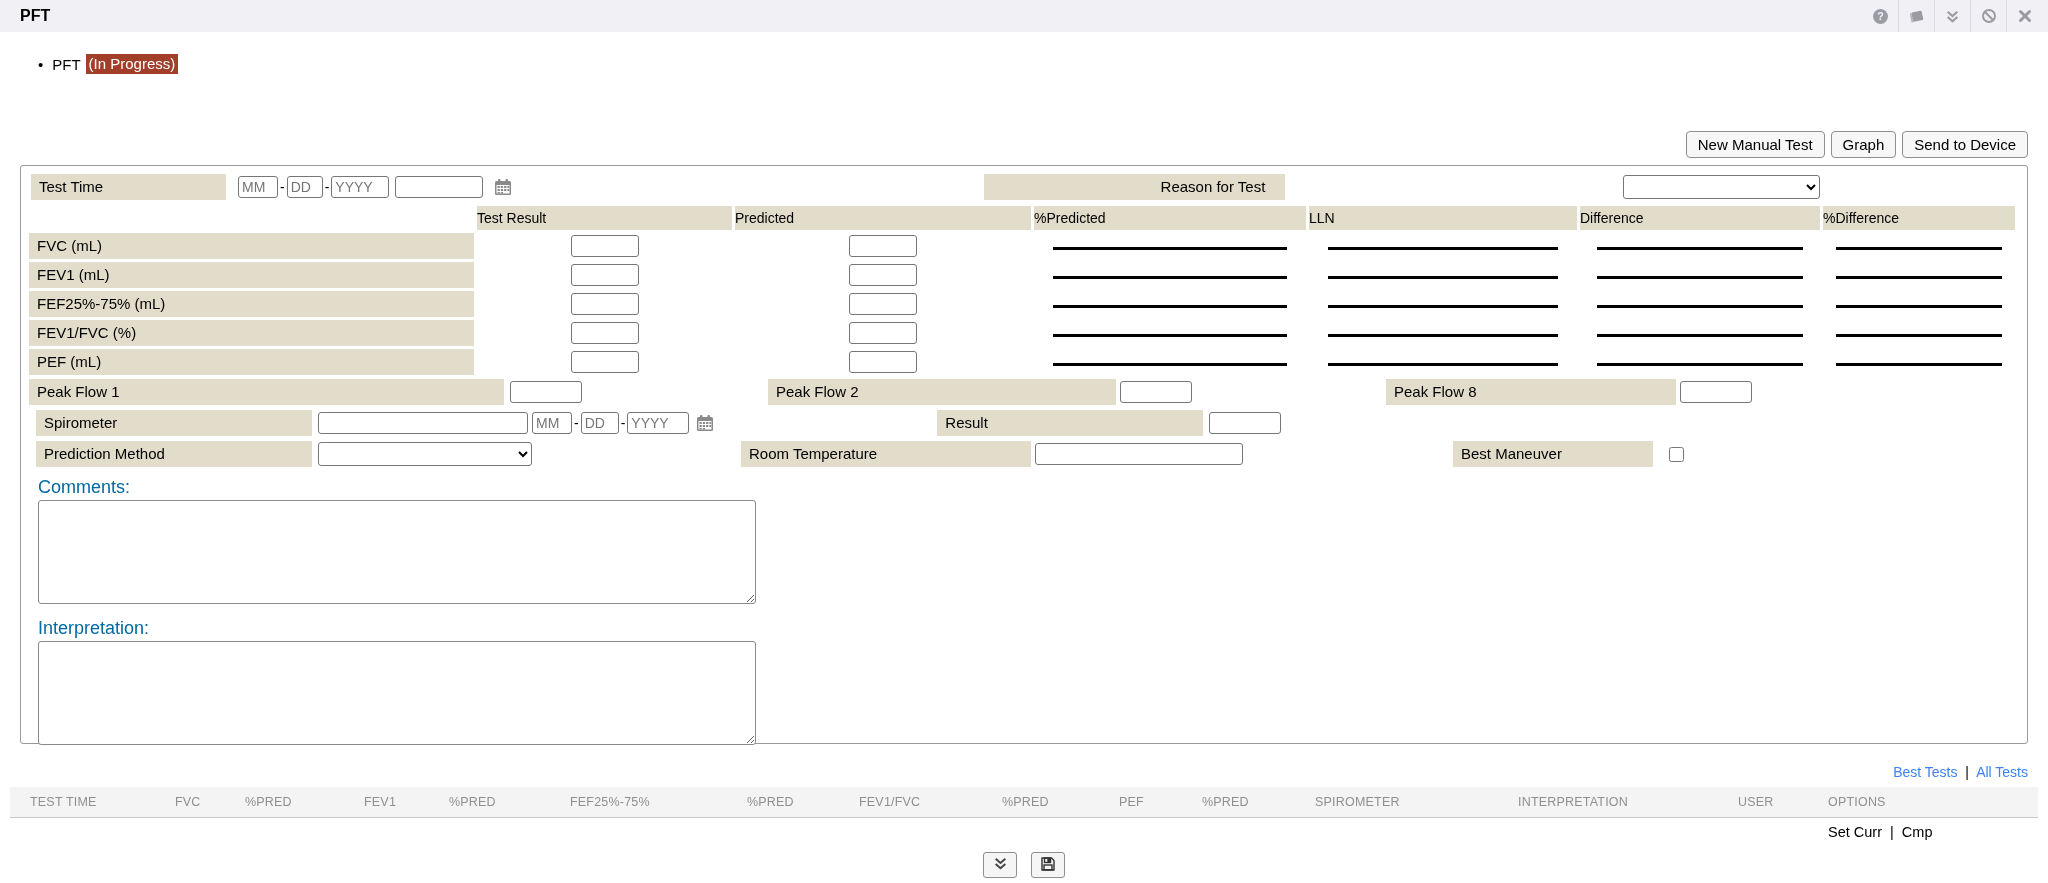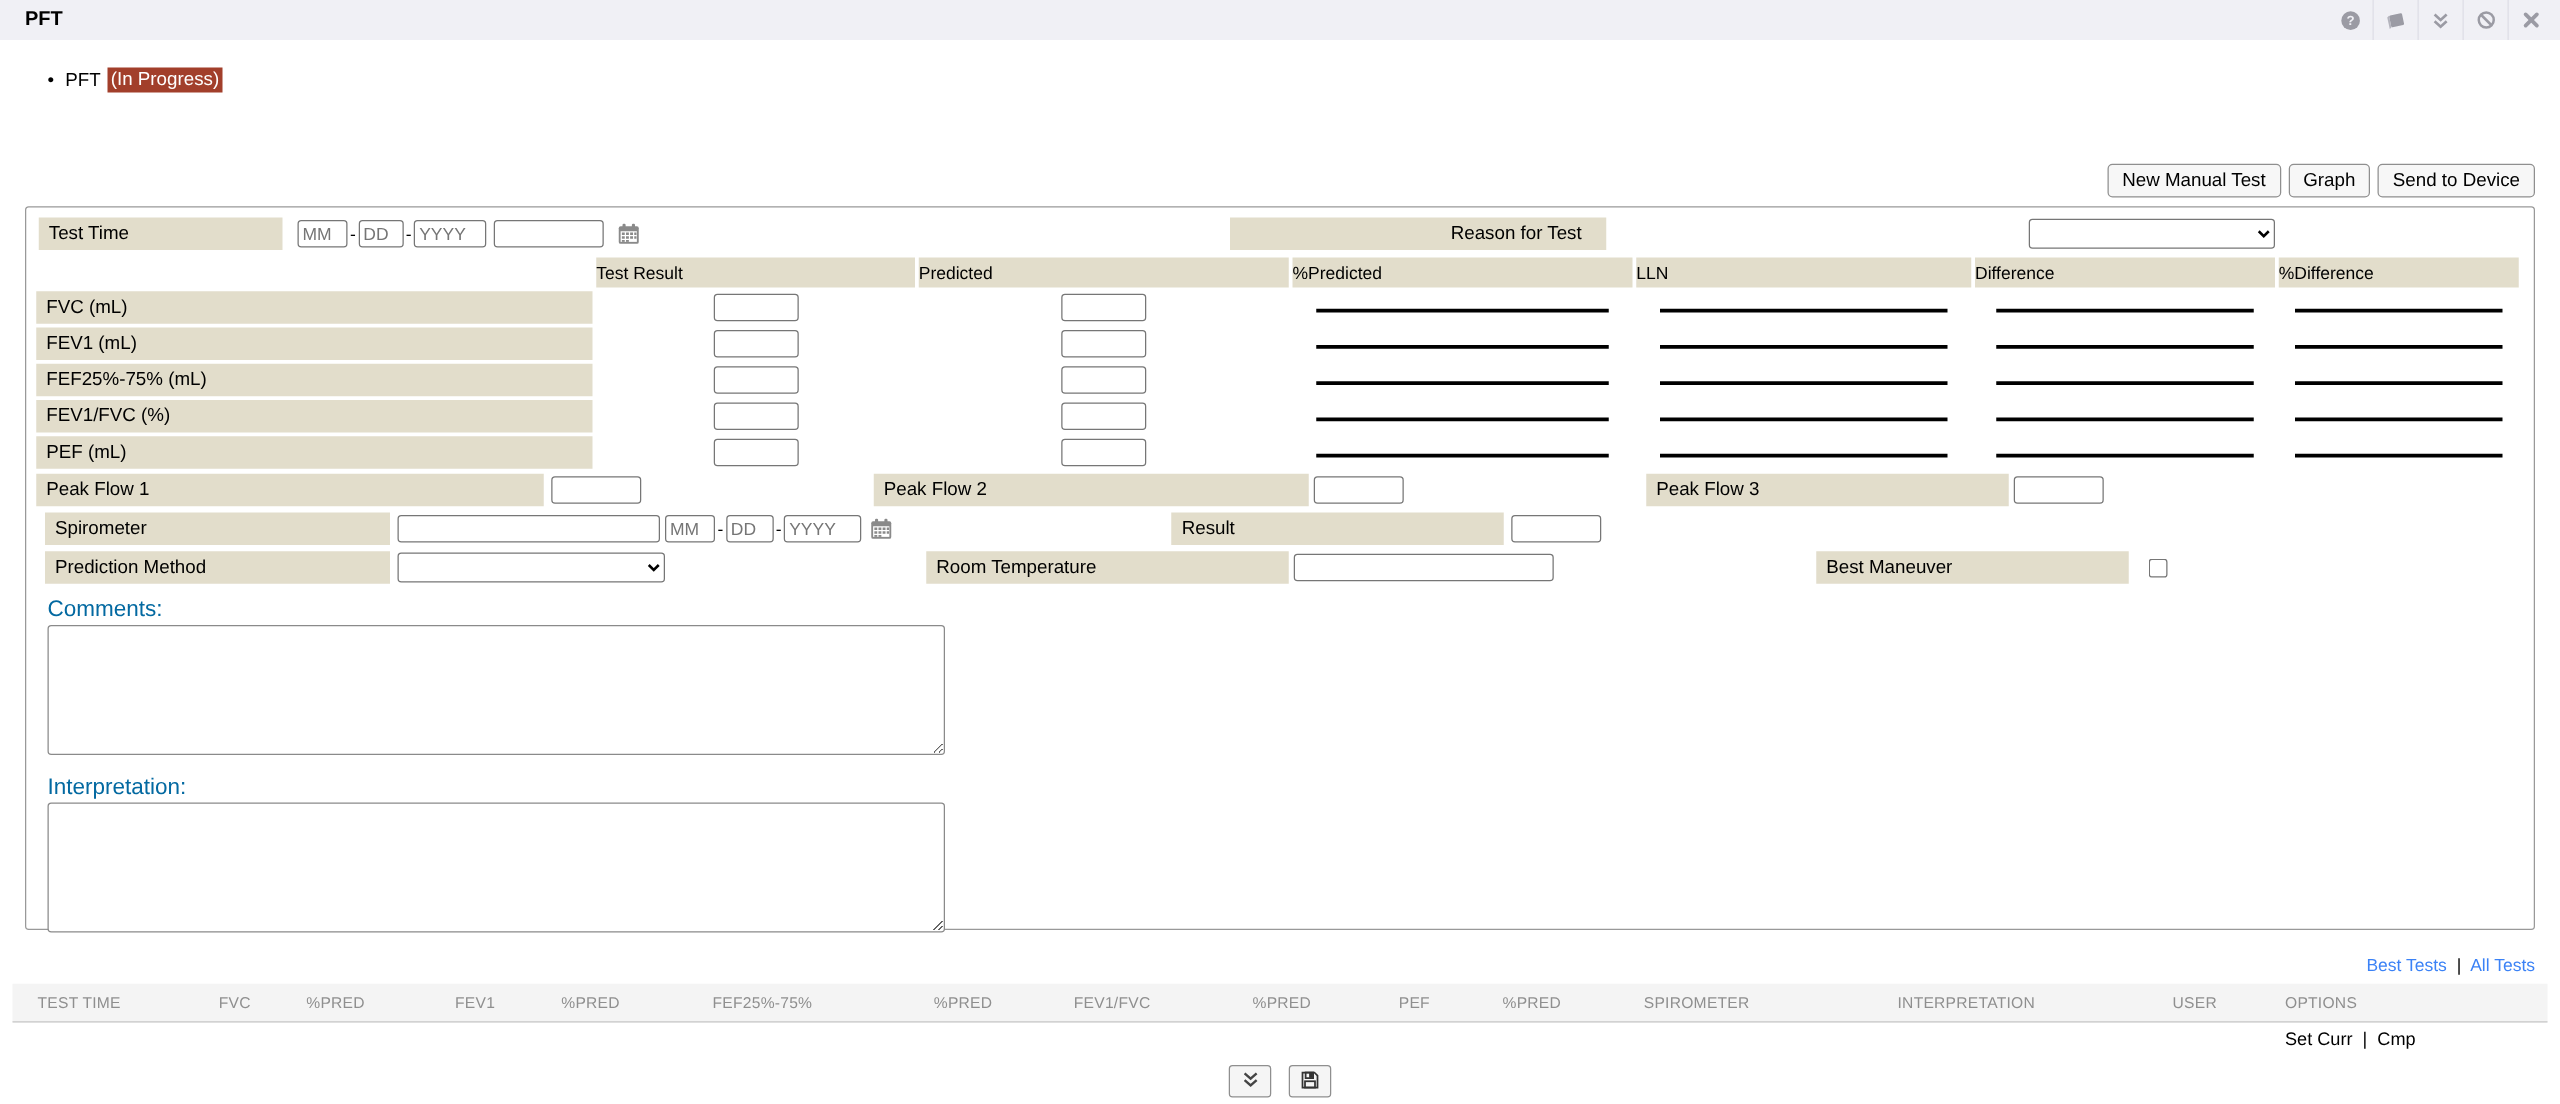--- a/index.html
+++ b/index.html
@@ -61,41 +61,41 @@
   }
   .mhead { background:#e2ddcb; text-align:left; font-size:14px; height:24px; line-height:24px; }
   .mhead-empty { background:transparent; }
   .mlabel { background:#e2ddcb; font-size:15px; height:26px; line-height:26px; padding-left:8px; }
   .mcell { display:flex; align-items:center; justify-content:center; }
   .mcell input { width:68px; height:22px; }
   .mline { display:flex; align-items:center; justify-content:center; }
   .mline .bar { width:86%; border-bottom:3px solid #000; height:8px; }
   
   .row-peak { display:flex; align-items:center; margin-top:3px; height:27px; }
-  .pk1 { width:406px; }
+  .pk1 { width:475px; }
   .pk-in { width:72px; height:23px; }
   .pk-in1 { margin-left:6px; }
   .pk2 { width:348px; margin-left:186px; }
   .pk-in2 { margin-left:4px; }
   .pk3 { width:290px; margin-left:194px; }
   .pk-in3 { margin-left:4px; }
   
   .row-fields { display:flex; align-items:center; margin-top:5px; height:26px; }
   .f-l1 { width:276px; margin-left:7px; }
   .spiro-in { width:210px; margin-left:6px; }
   .f-l2 { width:290px; margin-left:213px; }
   .cd-mm { width:40px; margin-left:4px; }
   .cd-dd { width:38px; }
   .cd-yyyy { width:62px; }
   .f-l3res { width:266px; margin-left:222px; }
   .res-in { width:72px; margin-left:6px; }
   .pred-select { width:214px; margin-left:6px; }
   .f-l2b { width:290px; margin-left:209px; }
   .rt-in { width:208px; margin-left:4px; }
-  .f-l3bm { width:250px; margin-left:210px; }
+  .f-l3bm { width:200px; margin-left:210px; }
   .bm-check { margin-left:16px; width:15px; height:15px; }
   
   .ta-label { margin:10px 0 2px 9px; font-size:18px; color:#0369a1; }
   textarea {
     width:718px; height:104px; margin-left:9px;
     border:1px solid #8a8a8a; border-radius:3px; resize:both;
     font-family:inherit; font-size:14px;
   }
   
   .filter-links { text-align:right; margin:20px 20px 4px 0; font-size:14px; }
@@ -318,21 +318,21 @@
         <div class="bar"></div>
       </div>
   </div>
 
   
   <div class="row-peak">
     <span class="flabel beige pk1">Peak Flow 1</span>
     <input type="text" class="pk-in pk-in1" style="">
     <span class="flabel beige pk2">Peak Flow 2</span>
     <input type="text" class="pk-in pk-in2" style="">
-    <span class="flabel beige pk3">Peak Flow 3</span>
+    <span class="flabel beige pk3">Peak Flow 8</span>
     <input type="text" class="pk-in pk-in3" style="">
   </div>
 
   
   <div class="row-fields">
     <span class="flabel beige f-l1">Spirometer</span>
     <input type="text" class="spiro-in" style="">
     <input type="text" class="cd-mm" placeholder="MM" style="">
     <span class="dash">-</span>
     <input type="text" class="cd-dd" placeholder="DD" style="">

